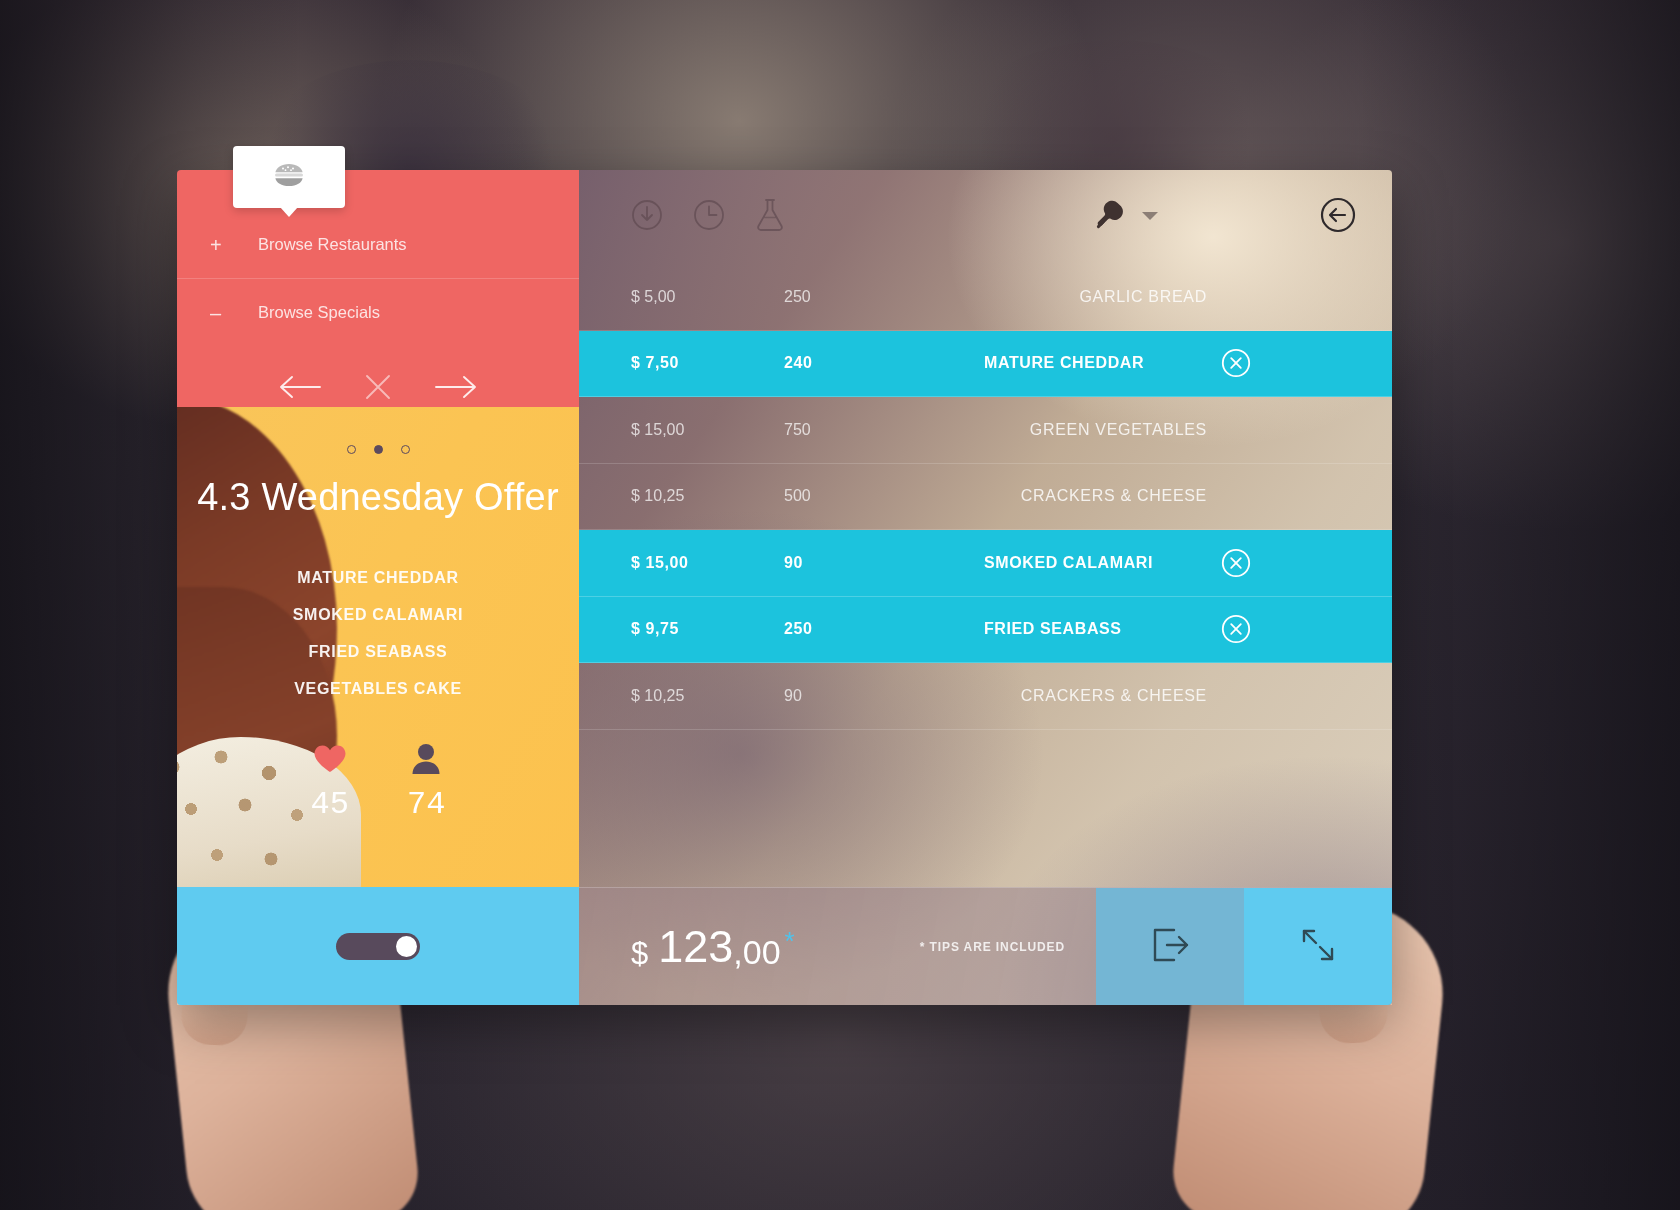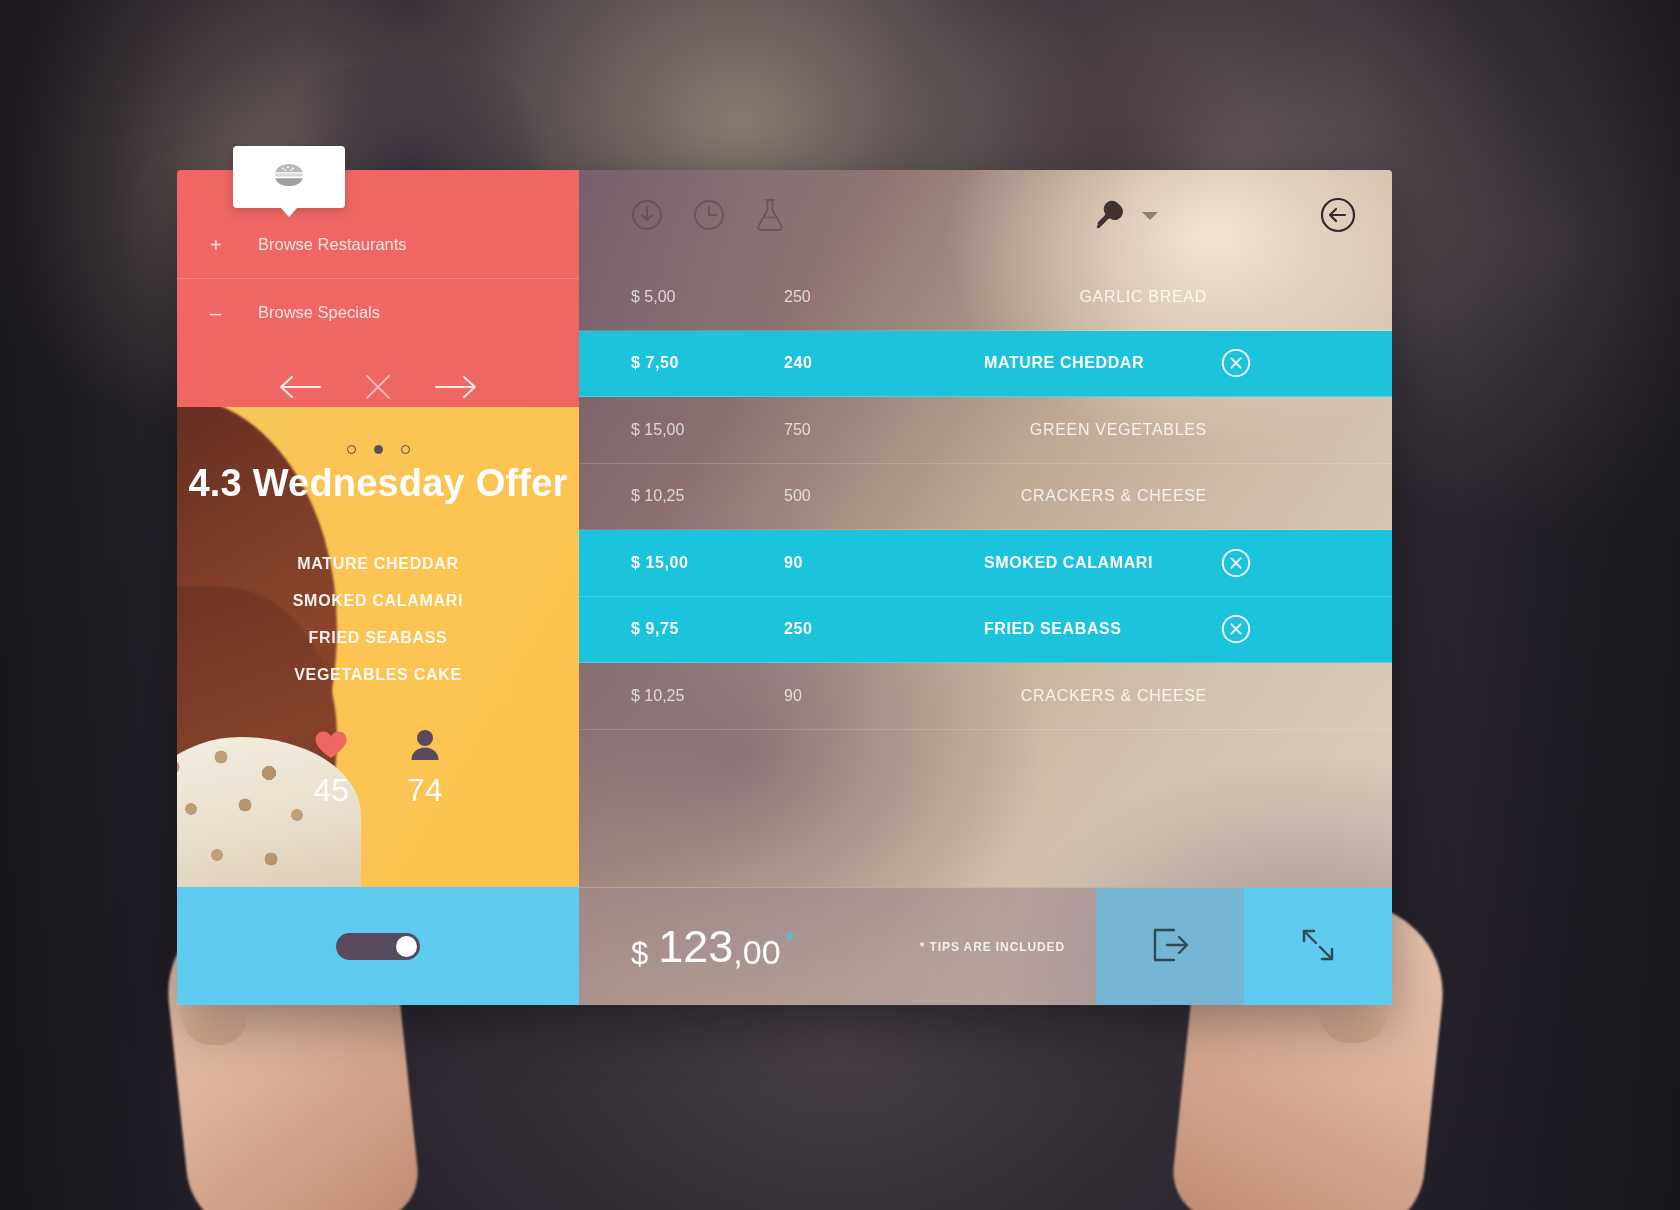--- a/index.html
+++ b/index.html
@@ -234,23 +234,23 @@
     padding-top: 38px;
   }
   .dot {
     width: 9px; height: 9px;
     border-radius: 50%;
     border: 1.4px solid #5c4a5e;
   }
   .dot.active { background: #5c4a5e; }
 
   .offer-title {
-    margin-top: 8px;
+    margin-top: 22px;
     font-size: 38px;
-    font-weight: 700;
+    font-weight: 400;
     color: #ffffff;
     letter-spacing: 0.2px;
     white-space: nowrap;
   }
 
   .offer-items {
     margin-top: 50px;
     display: flex;
     flex-direction: column;
     gap: 19px;
@@ -260,20 +260,21 @@
     font-weight: 600;
     color: rgba(255,255,255,0.93);
     letter-spacing: 0.7px;
   }
 
   .stats {
     margin-top: 44px;
     display: flex;
     justify-content: center;
     gap: 58px;
+    font-family: Liberation Mono, monospace;
   }
   .stat { display: flex; flex-direction: column; align-items: center; }
   .stat-icon { height: 34px; display: flex; align-items: center; }
   .stat-value {
     margin-top: 10px;
     font-size: 32px;
     font-weight: 300;
     color: #ffffff;
   }
 

